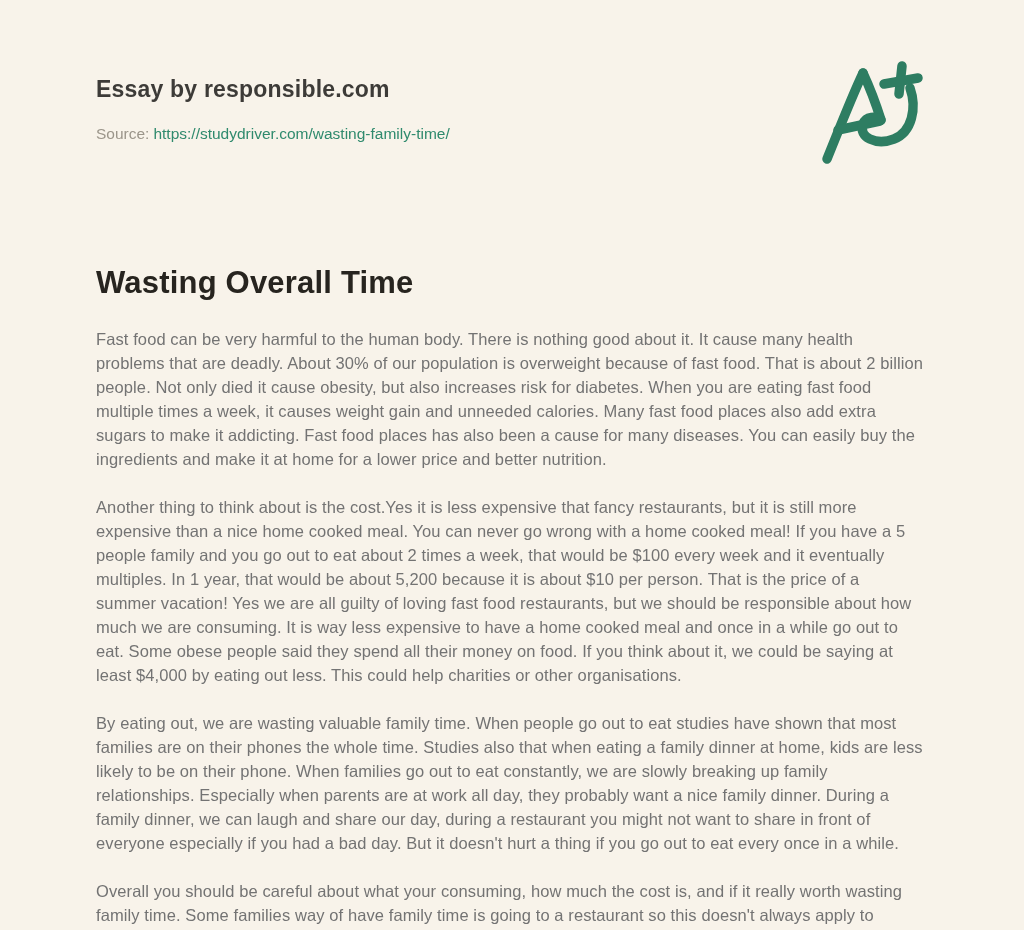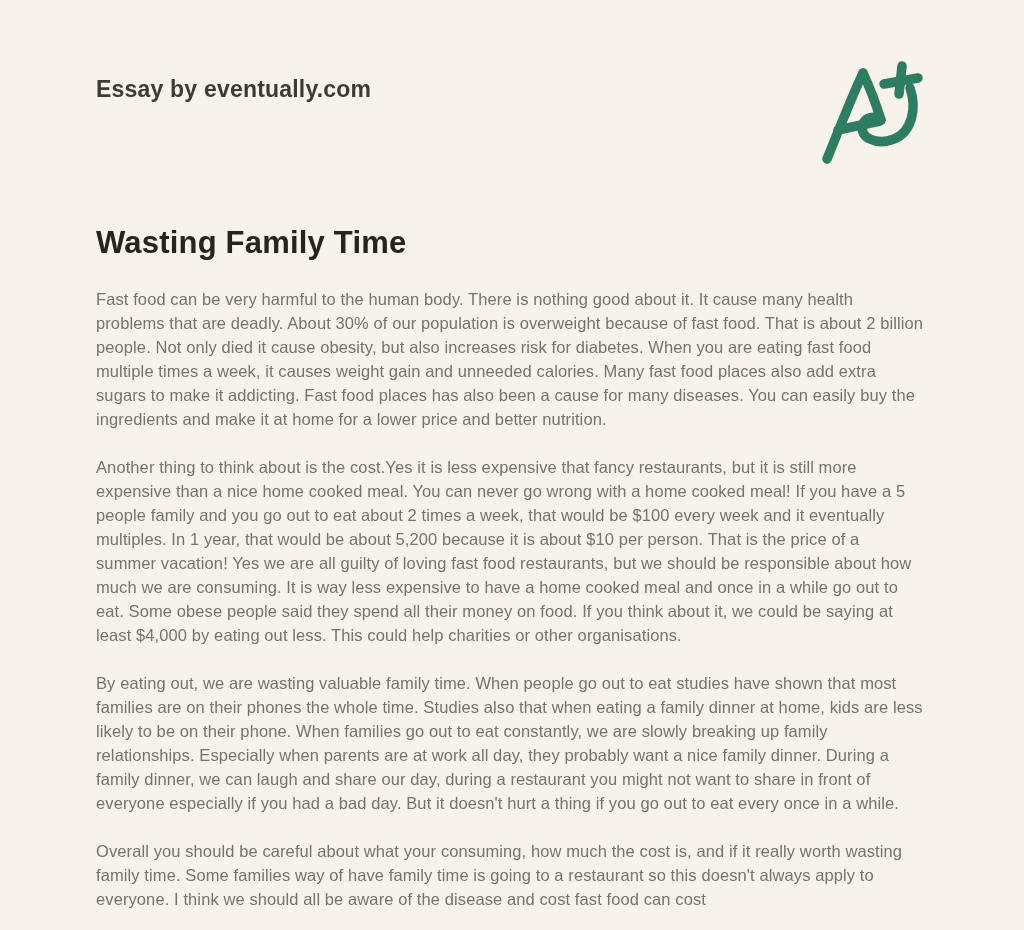--- a/index.html
+++ b/index.html
@@ -55,22 +55,25 @@
     margin-bottom: 24px;
     letter-spacing: 0.1px;
   }
 </style>
 </head>
 <body>
 
 <div class="page">
 
   <div>
-    <h1 class="doc-header-title">Essay by eventually.com</h1>
+    <h1 class="doc-header-title">Essay by responsible.com</h1>
 
+    <div class="source-line">
+      <span>Source:</span><a class="source-link" href="#">https://studydriver.com/wasting-family-time/</a>
+    </div>
   </div>
 
   <div class="logo">
     <svg viewBox="0 0 110 112" width="110" height="112" aria-hidden="true">
       <g fill="none" stroke="#2e7d62" stroke-width="9.5" stroke-linecap="round" stroke-linejoin="round">
 
         <path d="M 9 101 C 20 74, 34 38, 45 15"></path>
 
         <path d="M 45 15 C 52 30, 58 46, 63 62"></path>
 
@@ -78,21 +81,21 @@
 
         <path d="M 92 30 C 99 50, 94 74, 76 81 C 58 88, 40 79, 45 66 C 48 58, 58 58, 63 62"></path>
 
         <path d="M 84 8 C 83 17, 82 26, 81 36"></path>
 
         <path d="M 66 26 L 100 20"></path>
       </g>
     </svg>
   </div>
 
-  <h2 class="essay-title">Wasting Family Time</h2>
+  <h2 class="essay-title">Wasting Overall Time</h2>
 
   <div class="essay-body">
       <p class="body-para">Fast food can be very harmful to the human body. There is nothing good about it. It cause many health problems that are deadly. About 30% of our population is overweight because of fast food. That is about 2 billion people. Not only died it cause obesity, but also increases risk for diabetes. When you are eating fast food multiple times a week, it causes weight gain and unneeded calories. Many fast food places also add extra sugars to make it addicting. Fast food places has also been a cause for many diseases. You can easily buy the ingredients and make it at home for a lower price and better nutrition.</p>
       <p class="body-para">Another thing to think about is the cost.Yes it is less expensive that fancy restaurants, but it is still more expensive than a nice home cooked meal. You can never go wrong with a home cooked meal! If you have a 5 people family and you go out to eat about 2 times a week, that would be $100 every week and it eventually multiples. In 1 year, that would be about 5,200 because it is about $10 per person. That is the price of a summer vacation! Yes we are all guilty of loving fast food restaurants, but we should be responsible about how much we are consuming. It is way less expensive to have a home cooked meal and once in a while go out to eat. Some obese people said they spend all their money on food. If you think about it, we could be saying at least $4,000 by eating out less. This could help charities or other organisations.</p>
       <p class="body-para">By eating out, we are wasting valuable family time. When people go out to eat studies have shown that most families are on their phones the whole time. Studies also that when eating a family dinner at home, kids are less likely to be on their phone. When families go out to eat constantly, we are slowly breaking up family relationships. Especially when parents are at work all day, they probably want a nice family dinner. During a family dinner, we can laugh and share our day, during a restaurant you might not want to share in front of everyone especially if you had a bad day. But it doesn't hurt a thing if you go out to eat every once in a while.</p>
       <p class="body-para">Overall you should be careful about what your consuming, how much the cost is, and if it really worth wasting family time. Some families way of have family time is going to a restaurant so this doesn't always apply to everyone. I think we should all be aware of the disease and cost fast food can cost</p>
     </div>
 
 </div>
 

